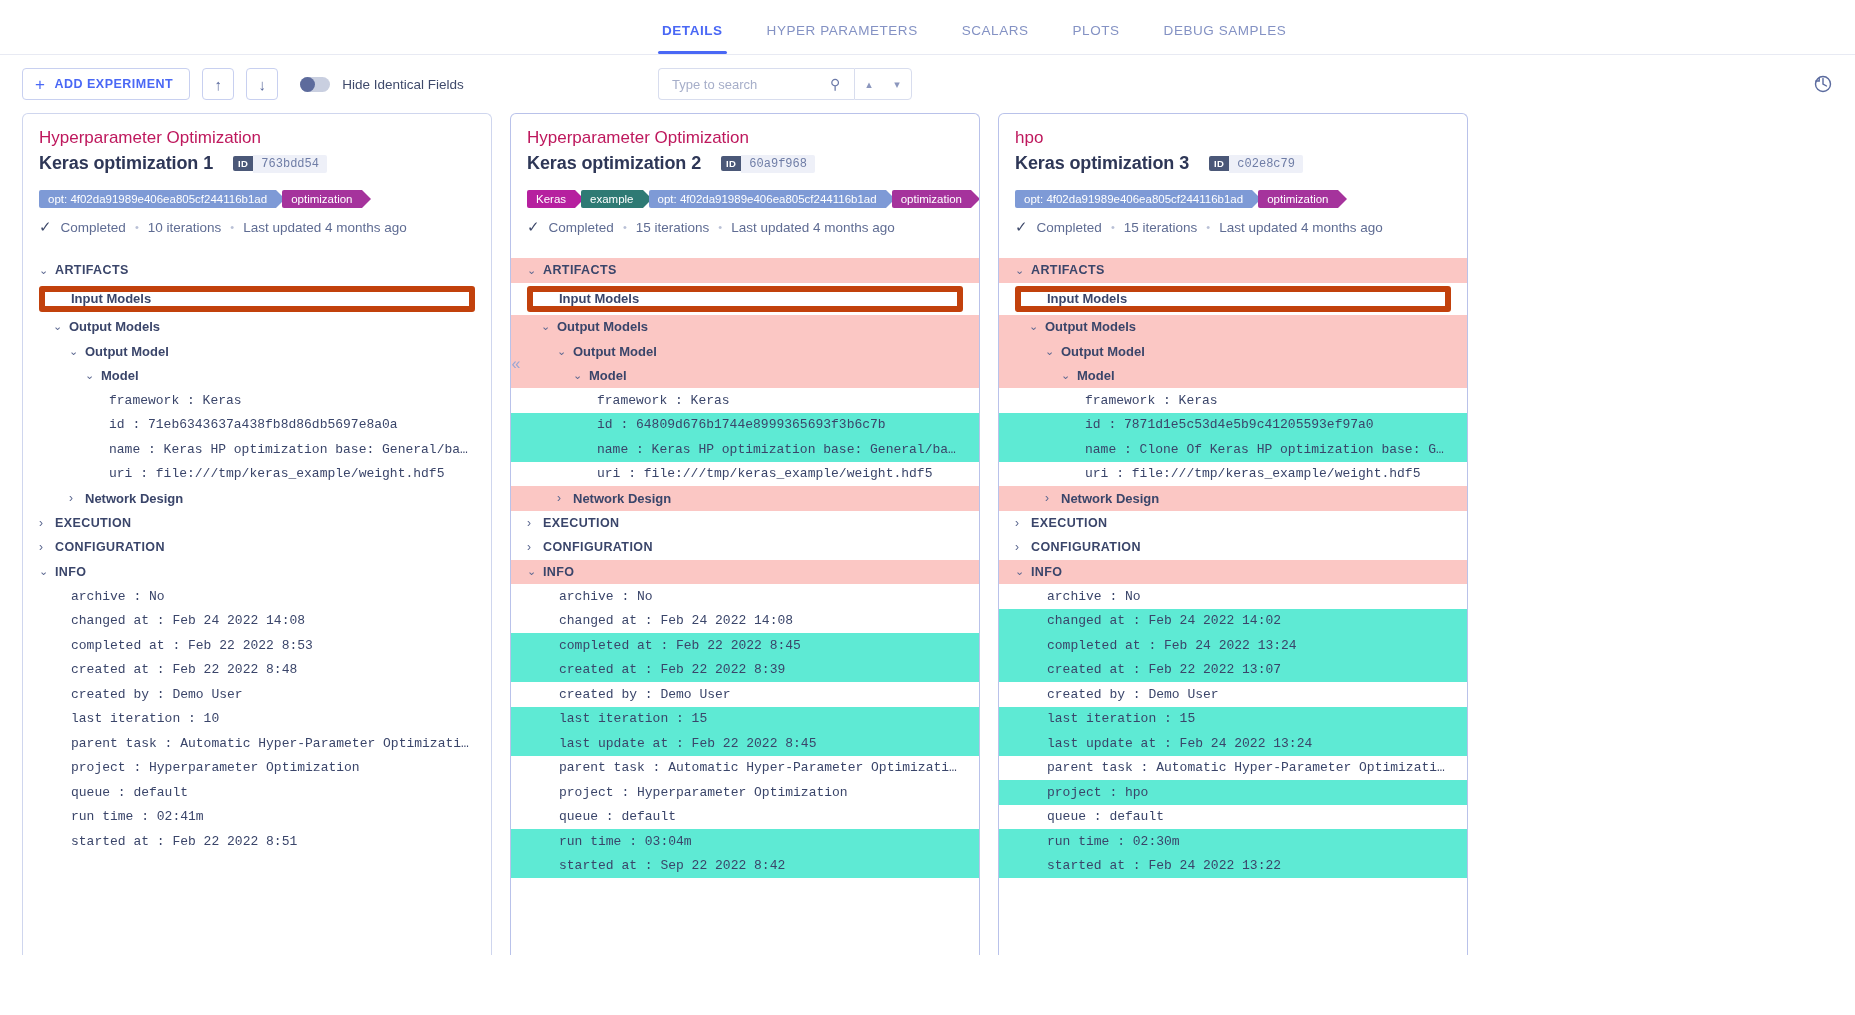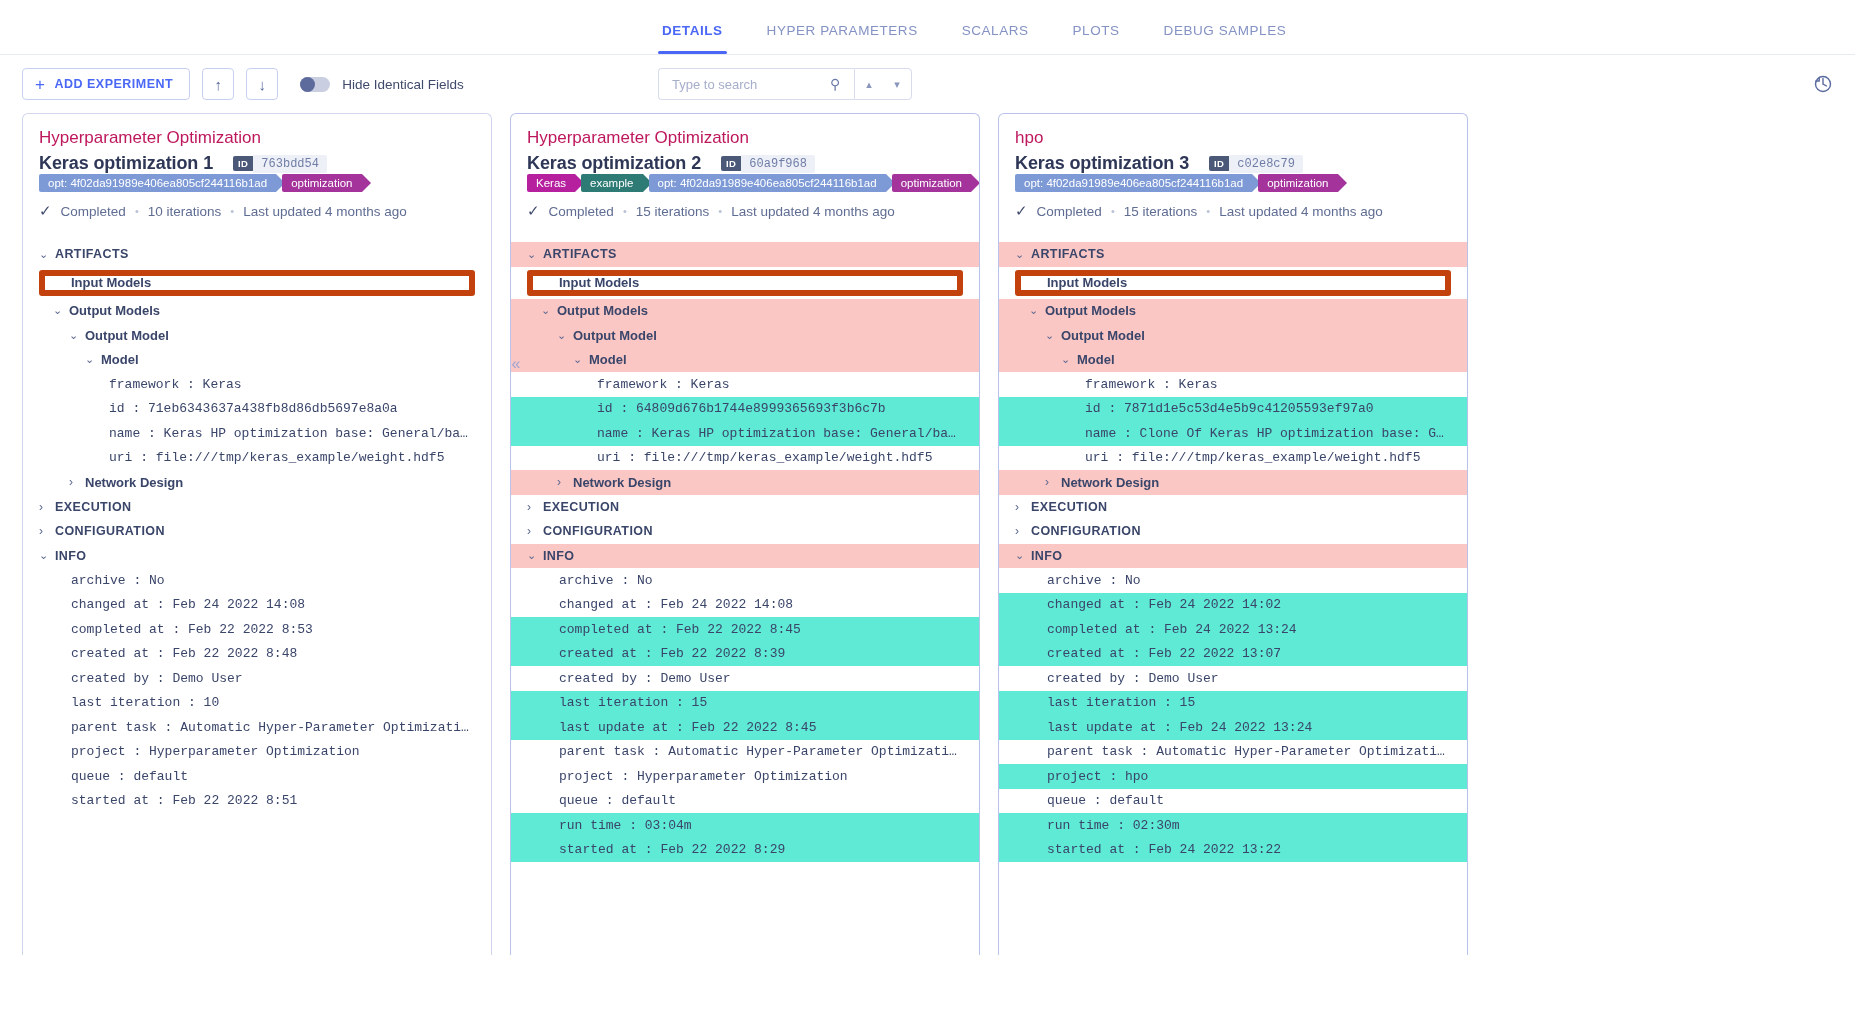--- a/index.html
+++ b/index.html
@@ -163,21 +163,21 @@
     padding: 2px 5px; border-radius: 2px 0 0 2px;
     letter-spacing: .4px;
   }
   .idchip .v {
     background: #eef0f8; color: #6f7da6;
     font-size: 12px;
     font-family: "Liberation Mono", monospace;
     padding: 2px 8px;
     border-radius: 0 2px 2px 0;
   }
-  .tags { display: flex; align-items: flex-start; gap: 6px; margin: 0 0 10px 0; flex-wrap: nowrap; }
+  .tags { display: flex; align-items: flex-start; gap: 6px; margin: 16px 0 10px 0; flex-wrap: nowrap; }
   .tag {
     height: 18px;
     display: inline-flex; align-items: center;
     color: #fff; font-size: 11.5px;
     padding: 0 9px 0 9px;
     position: relative;
     border-radius: 2px 0 0 2px;
     white-space: nowrap;
     cursor: pointer;
   }
@@ -391,20 +391,23 @@
         <div class="row kvind-info">
           <span class="kv">parent task : Automatic Hyper-Parameter Optimization</span>
         </div>
         <div class="row kvind-info">
           <span class="kv">project : Hyperparameter Optimization</span>
         </div>
         <div class="row kvind-info">
           <span class="kv">queue : default</span>
         </div>
         <div class="row kvind-info">
+          <span class="kv">run time : 02:41m</span>
+        </div>
+        <div class="row kvind-info">
           <span class="kv">started at : Feb 22 2022 8:51</span>
         </div>
       </div>
     </div>
     <div class="col pinned">
       <div class="colpad">
         <div class="proj">Hyperparameter Optimization</div>
         <div class="titlerow">
           <div class="ttl">Keras optimization 2</div>
           <div class="idchip">
@@ -508,21 +511,21 @@
         <div class="row kvind-info">
           <span class="kv">project : Hyperparameter Optimization</span>
         </div>
         <div class="row kvind-info">
           <span class="kv">queue : default</span>
         </div>
         <div class="row kvind-info hl-lite">
           <span class="kv">run time : 03:04m</span>
         </div>
         <div class="row kvind-info hl-lite">
-          <span class="kv">started at : Feb 22 2022 8:29</span>
+          <span class="kv">started at : Sep 22 2022 8:42</span>
         </div>
       </div>
     </div>
     <div class="col pinned">
       <div class="colpad">
         <div class="proj">hpo</div>
         <div class="titlerow">
           <div class="ttl">Keras optimization 3</div>
           <div class="idchip">
             <span class="k">ID</span>

